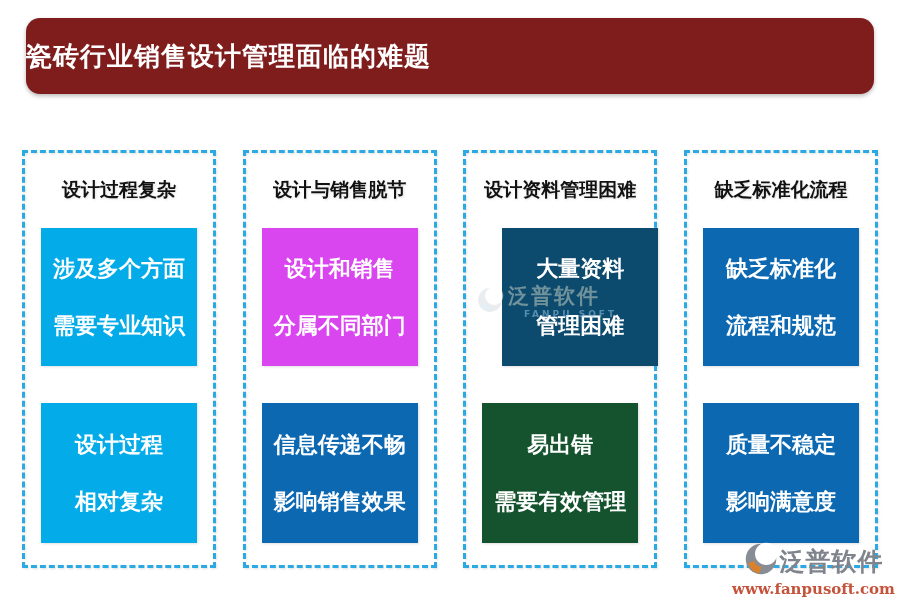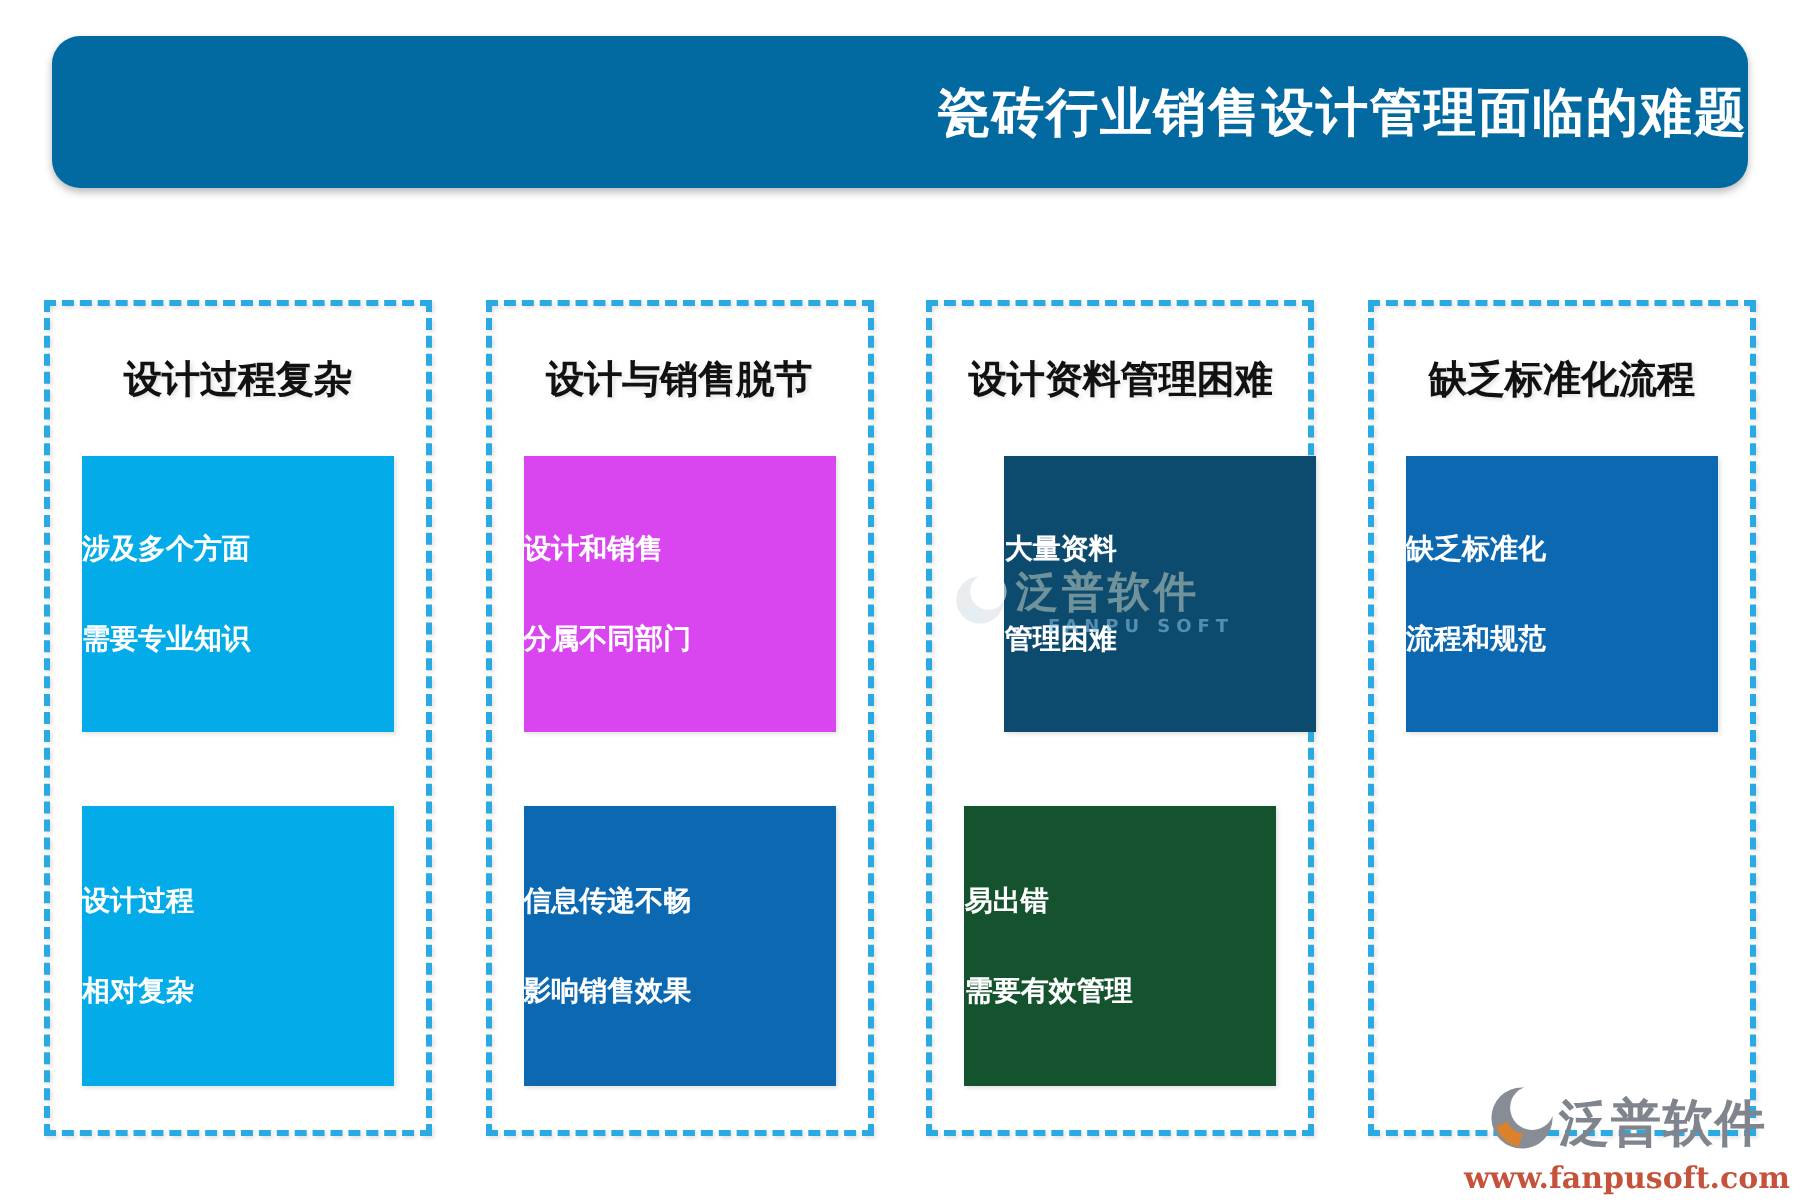--- a/index.html
+++ b/index.html
@@ -17,25 +17,25 @@
     height: 600px;
     background: #ffffff;
   }
   
   .banner {
     position: absolute;
     left: 26px;
     top: 18px;
     width: 848px;
     height: 76px;
-    background: #0369a1;
+    background: #7f1d1d;
     border-radius: 14px;
     display: flex;
     align-items: center;
-    justify-content: flex-end;
+    justify-content: flex-start;
     box-shadow: 0 2px 4px rgba(0,0,0,0.28);
   }
   .banner-title {
     color: #ffffff;
     font-size: 26px;
     font-weight: bold;
     letter-spacing: 1px;
   }
   
   .columns {
@@ -64,25 +64,25 @@
     font-weight: bold;
     color: #111111;
     white-space: nowrap;
     text-align: right;
   }
   .box {
     width: 156px;
     height: 138px;
     display: flex;
     flex-direction: column;
-    align-items: flex-start;
+    align-items: center;
     justify-content: center;
     gap: 27px;
     color: #ffffff;
-    font-size: 14px;
+    font-size: 22px;
     font-weight: bold;
     white-space: nowrap;
   }
   .box.first { margin-top: 27px; }
   .box.second { margin-top: 37px; height: 140px; }
   
   .watermark {
     position: absolute;
     left: 476px;
     top: 286px;
@@ -178,20 +178,24 @@
         <span>易出错</span>
         <span>需要有效管理</span>
       </div>
     </div>
 
     <div class="column">
       <div class="col-heading">缺乏标准化流程</div>
       <div class="box first" style="background: rgb(11, 104, 177);">
         <span>缺乏标准化</span>
         <span>流程和规范</span>
+      </div>
+      <div class="box second" style="background: rgb(11, 104, 177);">
+        <span>质量不稳定</span>
+        <span>影响满意度</span>
       </div>
     </div>
 
   </div>
 
   <div class="watermark">
     <span>
       <svg width="28" height="28" viewBox="0 0 40 40">
         <circle cx="20" cy="20" r="17" fill="#d9dfe2"></circle>
         <circle cx="26" cy="14" r="13" fill="#ffffff"></circle>

